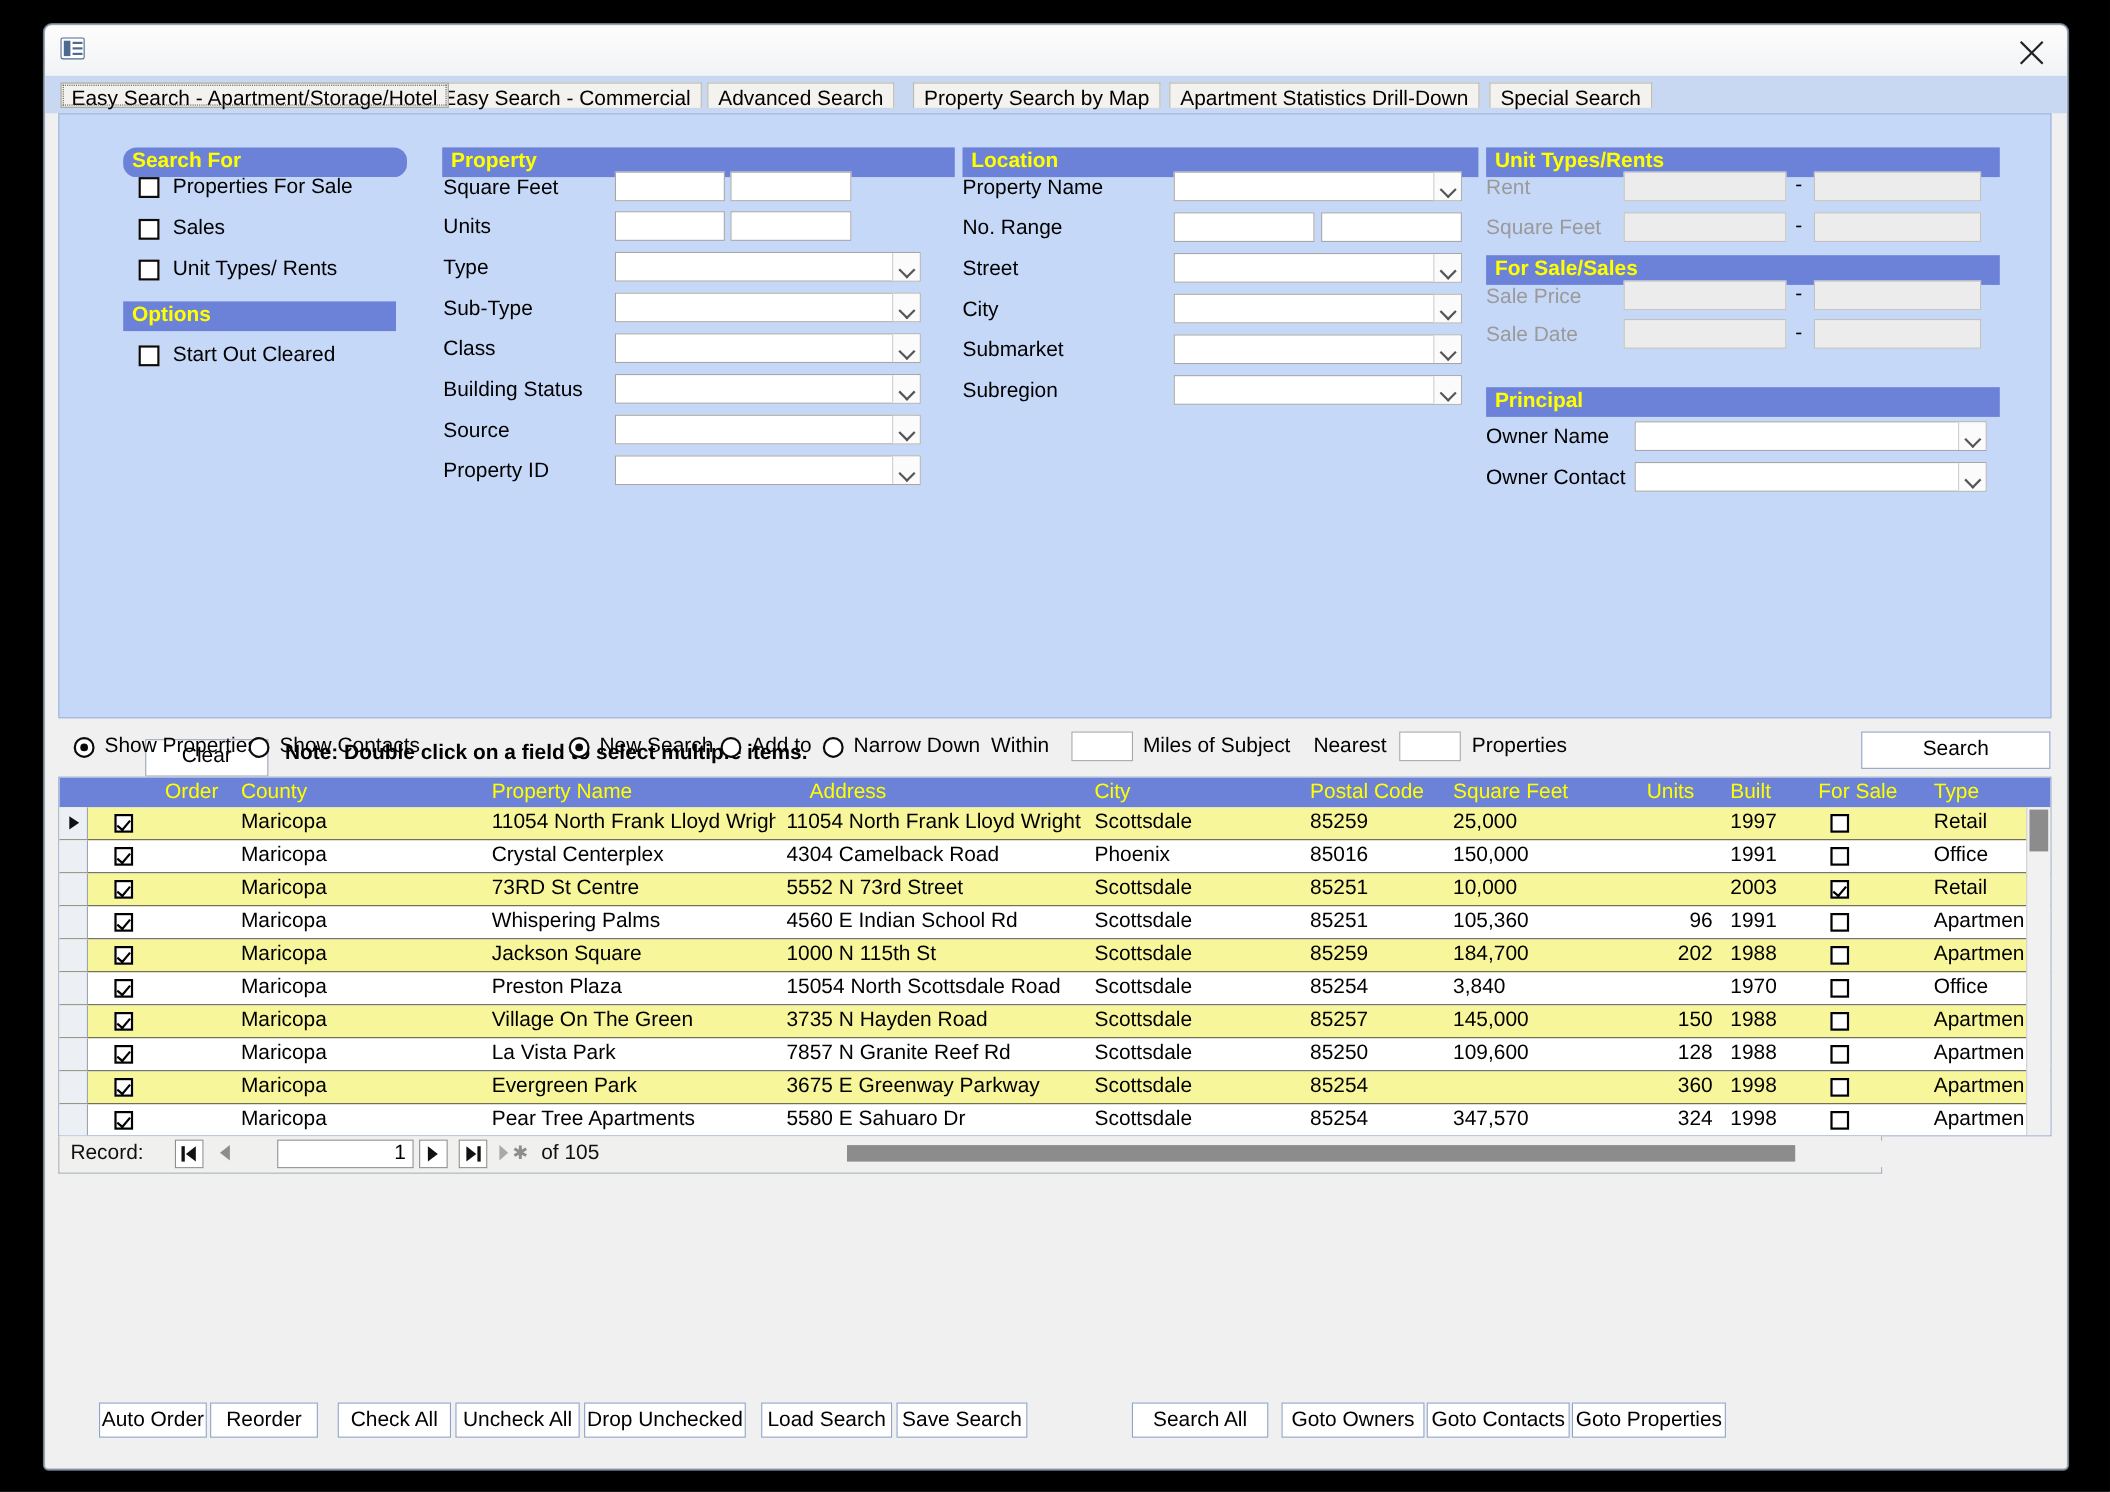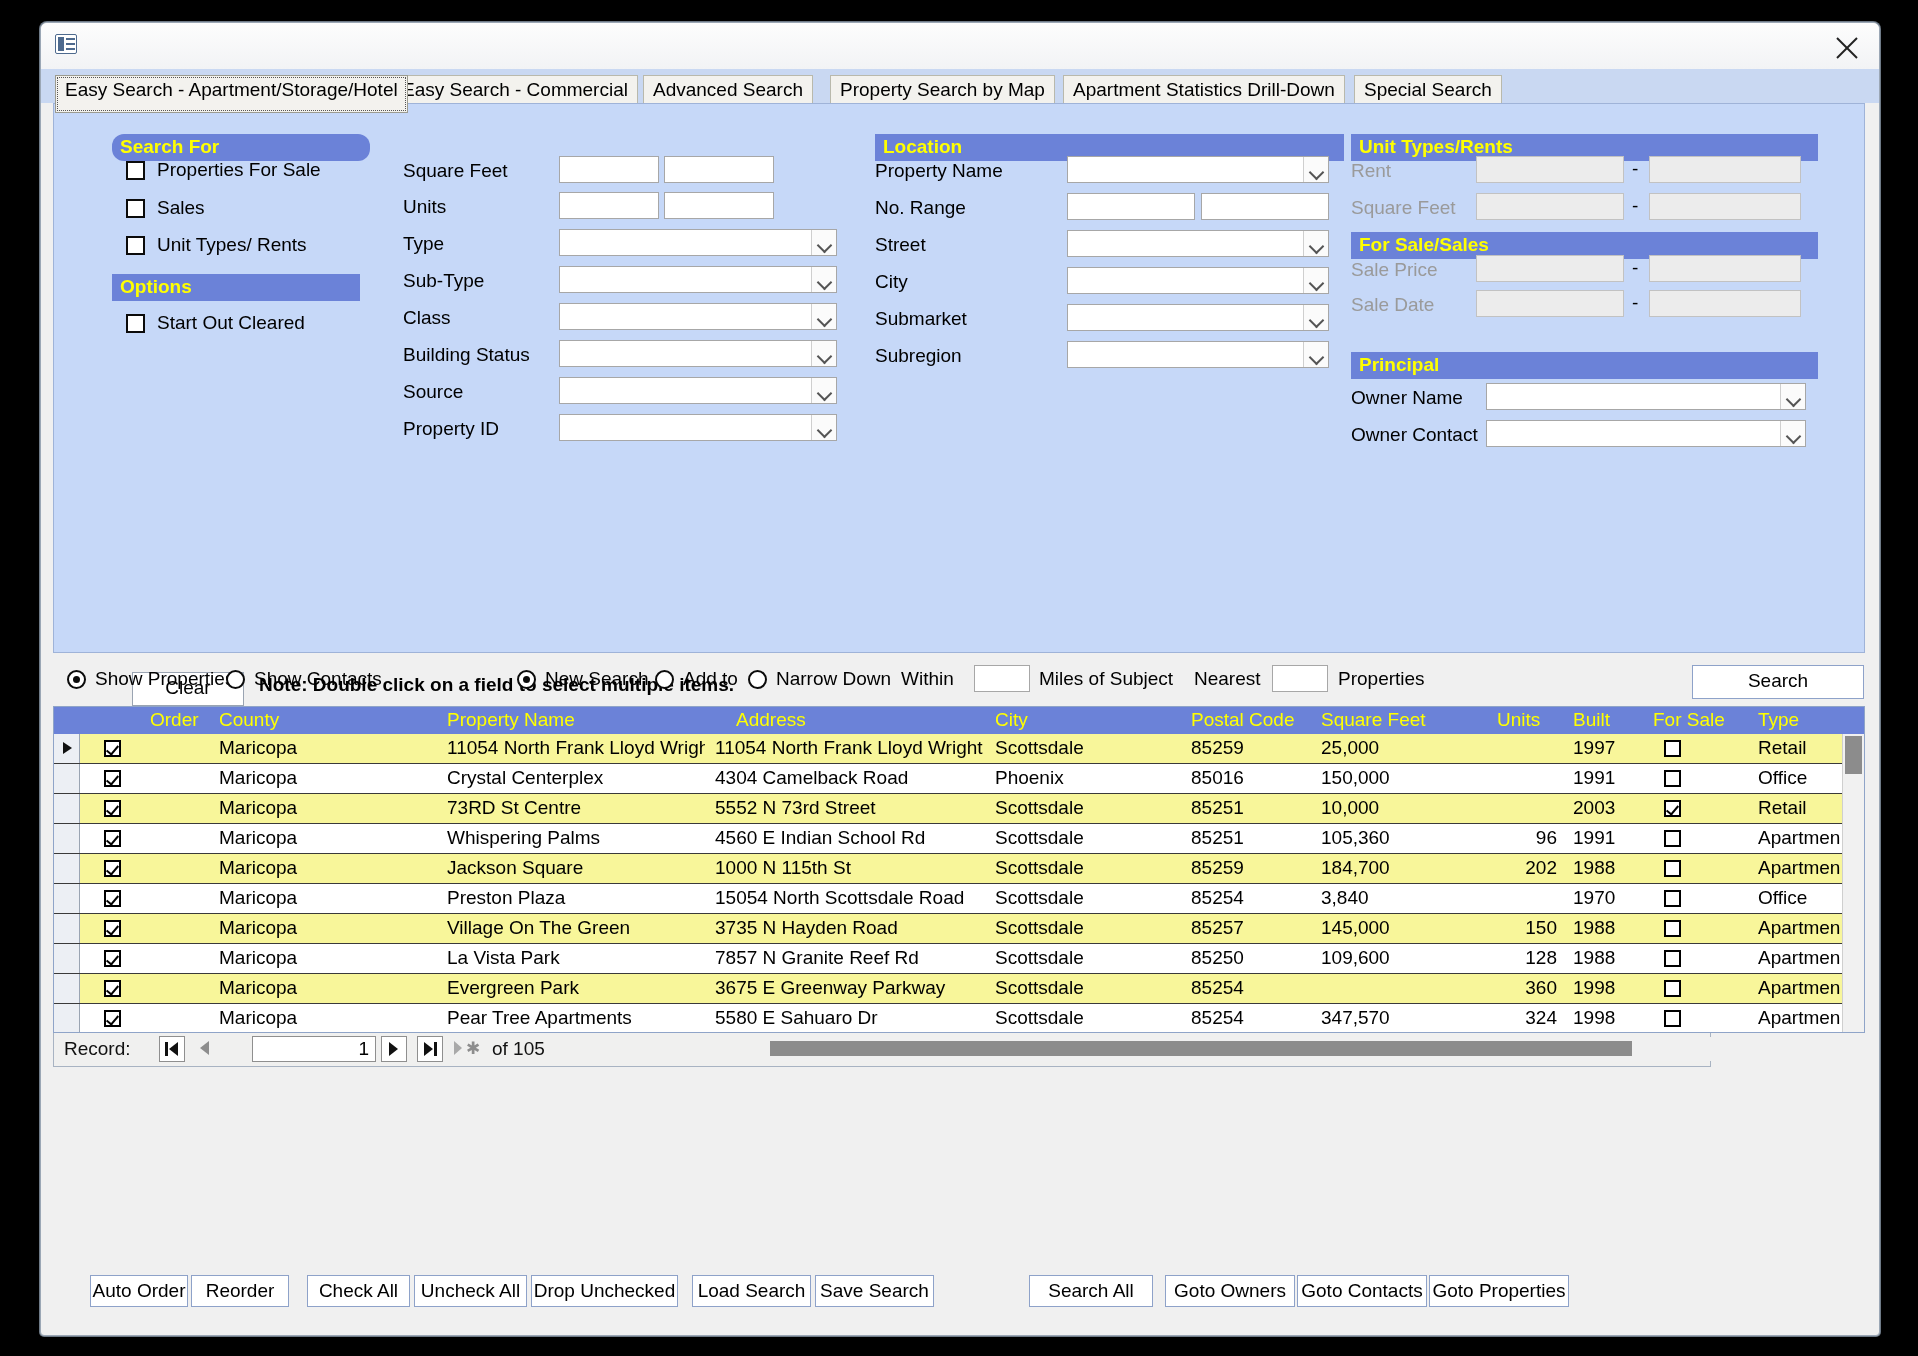--- a/index.html
+++ b/index.html
@@ -60,21 +60,21 @@
   #close-btn svg { position: absolute; left: 9px; top: 6px; }
 
   
   #tabstrip {
     position: absolute; left: 0; top: 46px;
     width: 100%; height: 34px;
     background: #c9d8f2;
   }
   .tab {
     position: absolute; top: 6px;
-    height: 38px;
+    height: 23px;
     background: #f3f2ee;
     border: 1px solid #b9b9ac;
     border-bottom: none;
     font-size: 19px;
     color: #000;
     padding: 2px 9px 0 9px;
     box-sizing: border-box;
     line-height: 24px;
     white-space: nowrap;
     cursor: pointer;
@@ -431,20 +431,21 @@
       <span class="cbx" style="left:72px; top:95px;"></span>
       <span class="lbl" style="left:103px; top:93px;">Sales</span>
 
       <span class="cbx" style="left:72px; top:132px;"></span>
       <span class="lbl" style="left:103px; top:130px;">Unit Types/ Rents</span>
 
       <div class="grp-hdr" style="left:58px; top:170px; width:248px;"><span>Options</span></div>
       <span class="cbx" style="left:72px; top:210px;"></span>
       <span class="lbl" style="left:103px; top:208px;">Start Out Cleared</span>
 
+      <div class="grp-hdr" style="left:348px; top:30px; width:466px;"><span>Property</span></div>
 
       <span class="lbl" style="left:349px; top:56px;">Square Feet</span>
       <span class="txt" style="left:505px; top:52px; width:100px;"></span>
       <span class="txt" style="left:610px; top:52px; width:110px;"></span>
 
       <span class="lbl" style="left:349px; top:92px;">Units</span>
       <span class="txt" style="left:505px; top:88px; width:100px;"></span>
       <span class="txt" style="left:610px; top:88px; width:110px;"></span>
 
       <span class="lbl" style="left:349px; top:129px;">Type</span>

